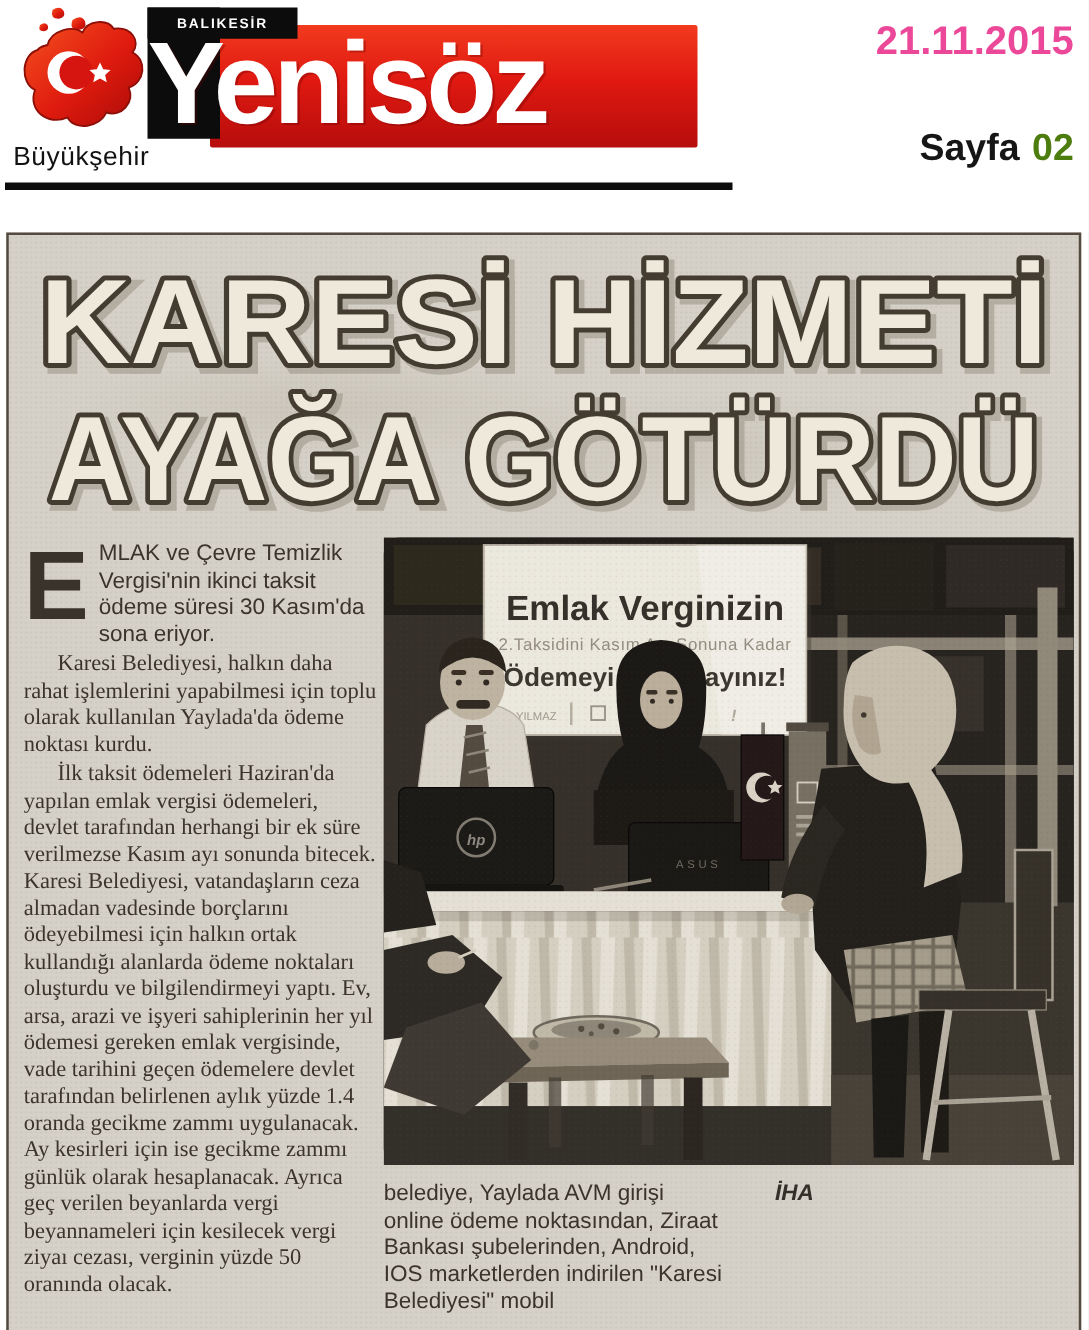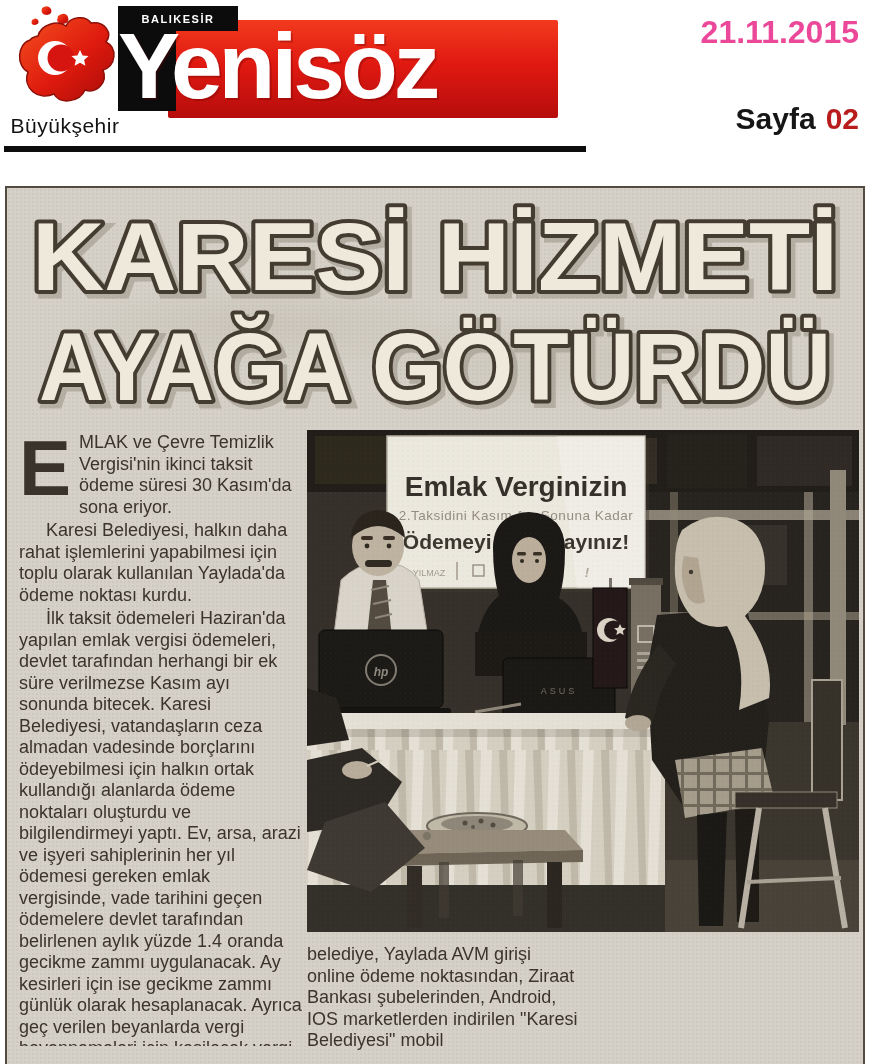--- a/index.html
+++ b/index.html
@@ -19,37 +19,37 @@
   .black-panel{position:absolute;left:118px;top:6px;width:58px;height:105px;background:#0c0c0c;}
   .paper-title{position:absolute;left:118px;top:16px;width:442px;height:100px;
         font-size:93px;line-height:100px;font-weight:bold;color:#ffffff;
         letter-spacing:-4px;text-align:left;
         text-shadow:2px 2px 0 rgba(100,0,0,.30);}
   .paper-url{position:absolute;left:168px;top:122px;width:390px;text-align:center;
         font-size:13px;font-weight:bold;color:#1c1c1c;}
   .masthead-rule{position:absolute;left:4px;top:146px;width:582px;height:6px;background:#0d0d0d;}
   .date-text{position:absolute;right:12px;top:14px;font-size:32px;font-weight:bold;color:#ec4899;}
   .page-indicator{position:absolute;right:12px;top:102px;font-size:30px;font-weight:bold;color:#161616;}
-  .page-indicator .num{color:#b91c1c;margin-left:10px;}
+  .page-indicator .num{color:#4d7c0f;margin-left:10px;}
   
   #article{position:absolute;left:5px;top:186px;width:860px;height:976px;box-sizing:border-box;
         border:2px solid #544b40;background:#d5d1c8;
         background-image:radial-gradient(rgba(92,78,56,.06) 1px,transparent 1px);
         background-size:4px 4px;}
   .mottle{position:absolute;left:0;top:0;width:100%;height:230px;
         background:
           radial-gradient(ellipse 300px 60px at 30% 60%, rgba(120,100,70,.10), transparent 70%),
           radial-gradient(ellipse 340px 70px at 65% 75%, rgba(120,100,70,.08), transparent 70%);
         pointer-events:none;}
   #headline-svg{position:absolute;left:6px;top:4px;width:844px;height:232px;}
   
   .col{position:absolute;color:#3a342c;font-size:18px;line-height:21.5px;
         text-align:left;overflow:hidden;}
   .col p{margin:0 0 2px 0;}
-  .col p.indent{text-indent:1.5em;}
+  .col p.indent{text-indent:1.5em;font-family:Liberation Serif, serif;}
   #col1{left:12px;top:244px;width:283px;height:614px;}
   #col2{left:300px;top:756px;width:272px;height:108px;}
   #col3{left:583px;top:756px;width:270px;height:108px;}
   .dropcap{float:left;font-size:78px;line-height:60px;font-weight:bold;color:#39332b;
         padding:6px 8px 0 0;}
   .credit{font-weight:bold;font-style:italic;margin-left:30px;color:#342f28;}
   
   #photo{position:absolute;left:300px;top:242px;width:552px;height:502px;background:#34302a;border-radius:13px;}
   #photo svg{display:block;}
 </style>
@@ -282,15 +282,16 @@
 
         <rect x="0" y="0" width="552" height="502" fill="url(#grain)" opacity="0.55"></rect>
         <rect x="0" y="0" width="552" height="502" fill="#b09a72" opacity="0.06"></rect>
       </svg>
     </div>
 
     <div id="col2" class="col">
       <p>belediye, Yaylada AVM girişi online ödeme noktasından, Ziraat Bankası şubelerinden, Android, IOS marketlerden indirilen "Karesi Belediyesi" mobil uygulamasından</p>
     </div>
     <div id="col3" class="col">
+      <div class="credit">İHA</div>
     </div>
   </div>
 </div>
 
 </body></html>

